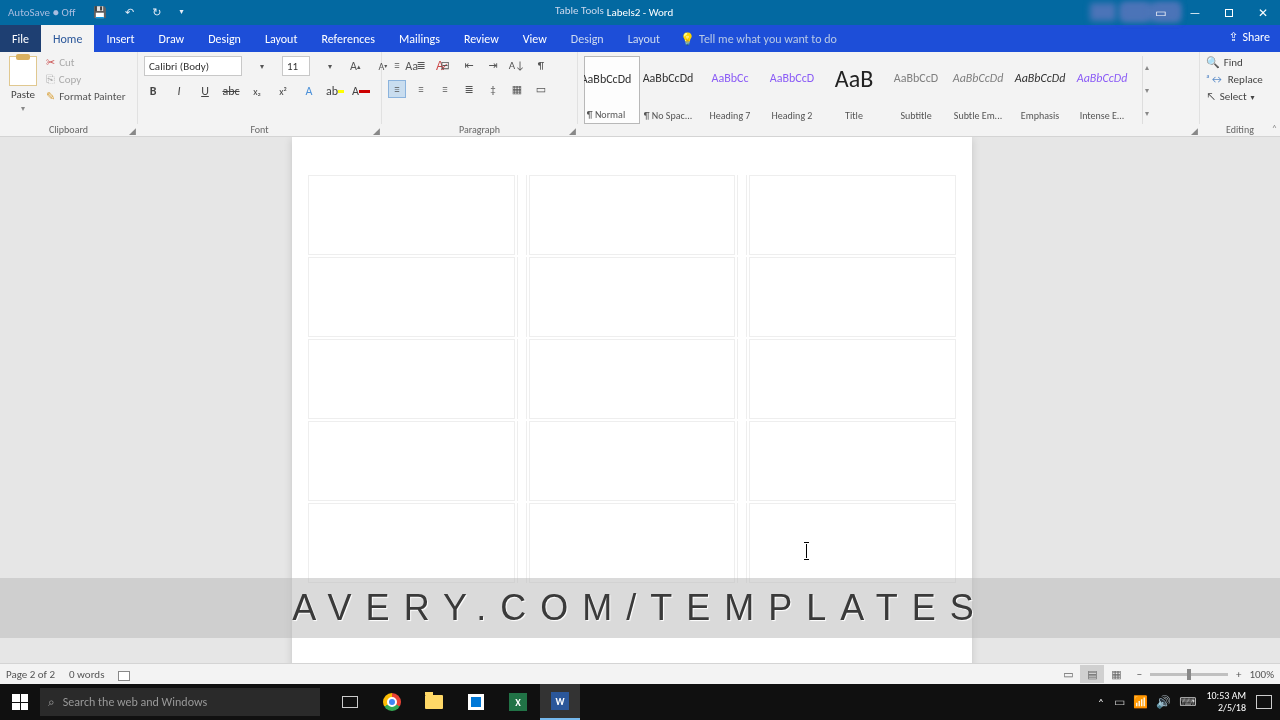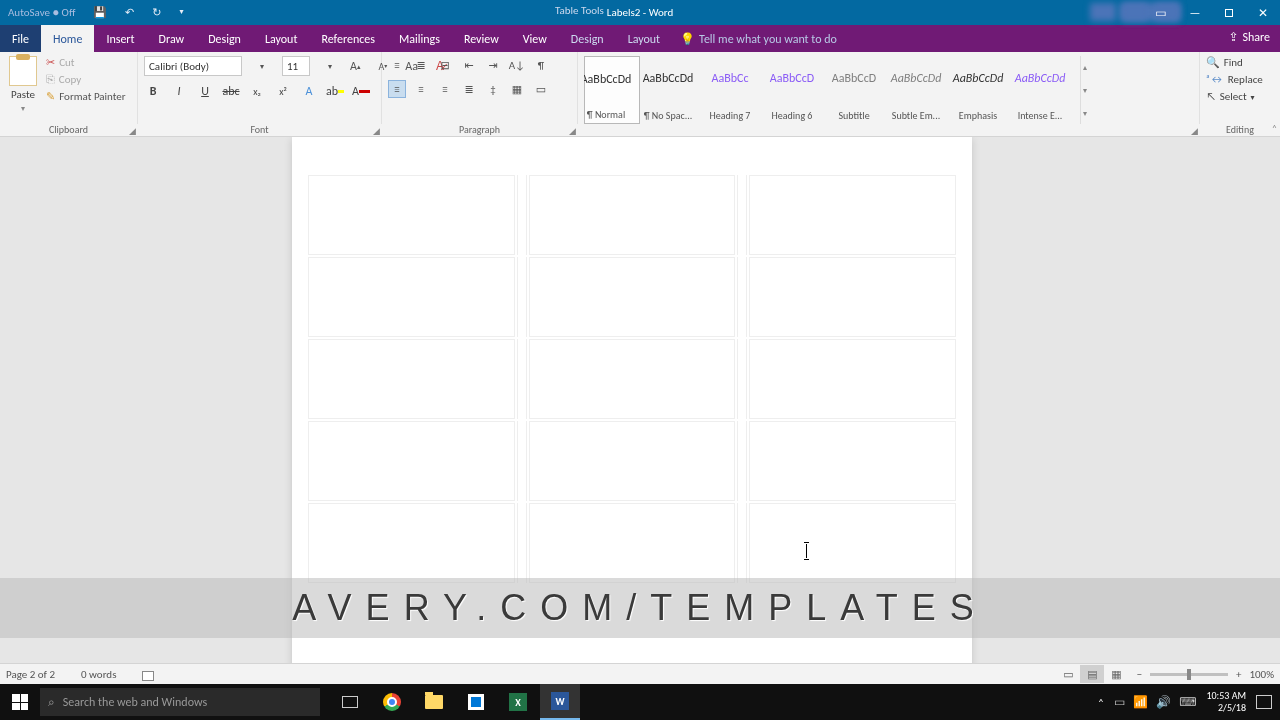--- a/index.html
+++ b/index.html
@@ -15,21 +15,21 @@
 .titlecenter{position:absolute;left:50%;transform:translateX(-50%);display:flex;gap:120px;align-items:center}
 .doc-title{color:#fff}
 .table-tools{color:#cbd8ee;position:absolute;left:555px;top:4px}
 .win-ctrls{position:absolute;right:0;top:0;height:25px;display:flex}
 .win-ctrls div{width:34px;display:flex;align-items:center;justify-content:center;color:#fff;font-size:12px}
 .sq{width:8px;height:8px;border:1px solid #fff}
 .right-icons{position:absolute;right:100px;top:3px;display:flex;gap:6px;filter:blur(3px)}
 .right-icons div{width:26px;height:18px;background:#4b74b8;border-radius:2px}
 
 
-.tabbar{height:27px;background:#701a75;display:flex;color:#fff;font-size:12px;align-items:stretch}
+.tabbar{height:27px;background:#1d4ed8;display:flex;color:#fff;font-size:12px;align-items:stretch}
 .tab{padding:0 12px;display:flex;align-items:center;cursor:pointer}
 .tab.file{background:#1e3f72}
 .tab.active{background:#f3f3f3;color:#2b579a}
 .tab.context{color:#cddaf0}
 .tellme{display:flex;align-items:center;color:#b8c9e6;padding-left:8px;gap:4px}
 .bulb{font-size:12px}
 .share{position:absolute;right:10px;top:30px;color:#fff;font-size:12px;display:flex;align-items:center;gap:4px}
 
 
 .ribbon{height:85px;background:#f3f3f3;border-bottom:1px solid #d4d4d4;display:flex;position:relative}
@@ -100,21 +100,21 @@
 .labels-table .col-c{width:210px}
 .text-cursor{position:absolute;left:806px;top:407px;width:1px;height:14px;background:#000}
 .text-cursor::before{content:"";position:absolute;top:-2px;left:-2px;width:5px;height:1px;background:#000}
 .text-cursor::after{content:"";position:absolute;bottom:-2px;left:-2px;width:5px;height:1px;background:#000}
 
 
 .banner{position:absolute;left:0;right:0;top:578px;height:60px;background:rgba(188,188,188,.55);display:flex;align-items:center;justify-content:center;font-size:36px;letter-spacing:14px;color:#3a3a3a;font-family:"Arial",sans-serif;text-shadow:1px 1px 1px #fff}
 
 
 .statusbar{position:absolute;left:0;right:0;bottom:36px;height:21px;background:#f3f3f3;border-top:1px solid #d4d4d4;font-size:11px;color:#555;display:flex;align-items:center;padding:0 6px}
-.status-left{display:flex;gap:26px;align-items:flex-end}
+.status-left{display:flex;gap:14px;align-items:flex-end}
 .book{width:12px;height:10px;border:1px solid #888;background:#fff}
 .status-right{position:absolute;right:6px;display:flex;align-items:center;gap:8px}
 .view-btns{display:flex}
 .vbtn{width:24px;height:18px;display:flex;align-items:center;justify-content:center;border:1px solid transparent;color:#666}
 .vbtn.active{background:#d0d0d0}
 .zoom-slider{width:78px;height:3px;background:#c0c0c0;position:relative}
 .zoom-slider .thumb{position:absolute;left:37px;top:-4px;width:4px;height:11px;background:#888}
 
 
 .taskbar{position:absolute;left:0;right:0;bottom:0;height:36px;background:#101010;display:flex;align-items:center}
@@ -289,21 +289,25 @@
           <div class="style-item">
             <div class="style-prev ">AaBbCcDd</div>
             <div class="style-name">¶ No Spac...</div>
           </div>
           <div class="style-item">
             <div class="style-prev blue">AaBbCc</div>
             <div class="style-name">Heading 7</div>
           </div>
           <div class="style-item">
             <div class="style-prev blue">AaBbCcD</div>
-            <div class="style-name">Heading 6</div>
+            <div class="style-name">Heading 2</div>
+          </div>
+          <div class="style-item">
+            <div class="style-prev big">AaB</div>
+            <div class="style-name">Title</div>
           </div>
           <div class="style-item">
             <div class="style-prev light">AaBbCcD</div>
             <div class="style-name">Subtitle</div>
           </div>
           <div class="style-item">
             <div class="style-prev light italic">AaBbCcDd</div>
             <div class="style-name">Subtle Em...</div>
           </div>
           <div class="style-item">

